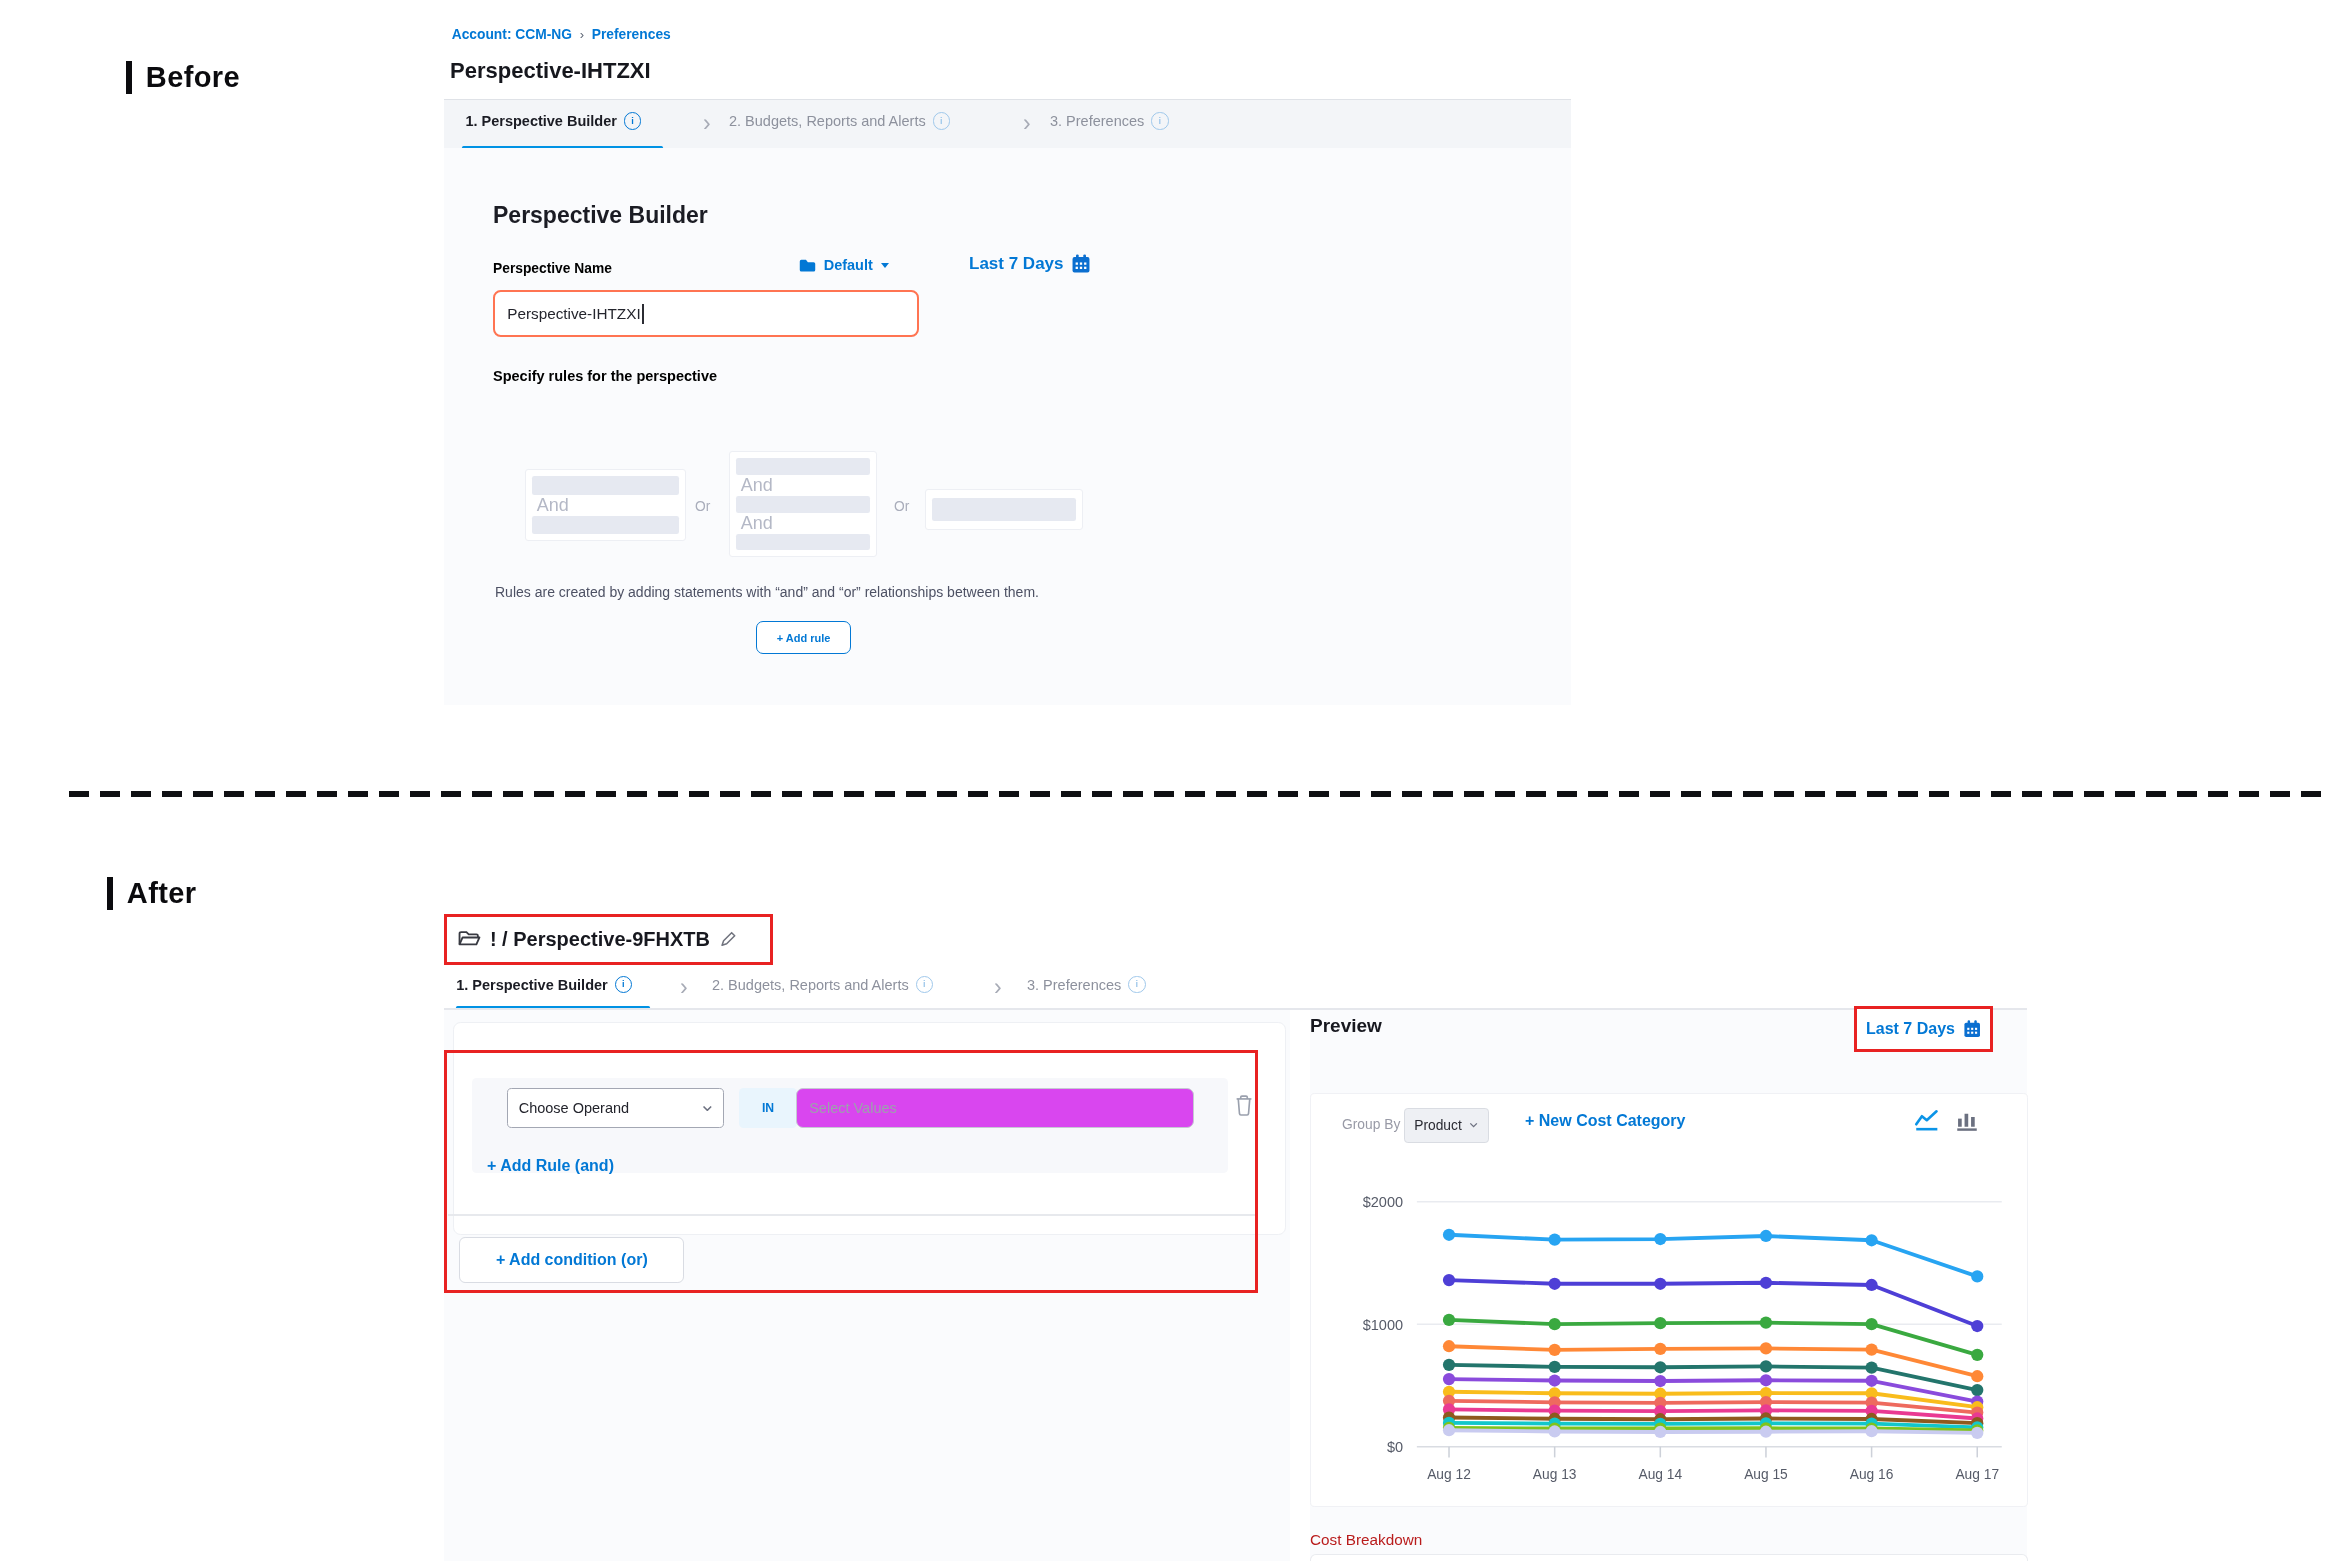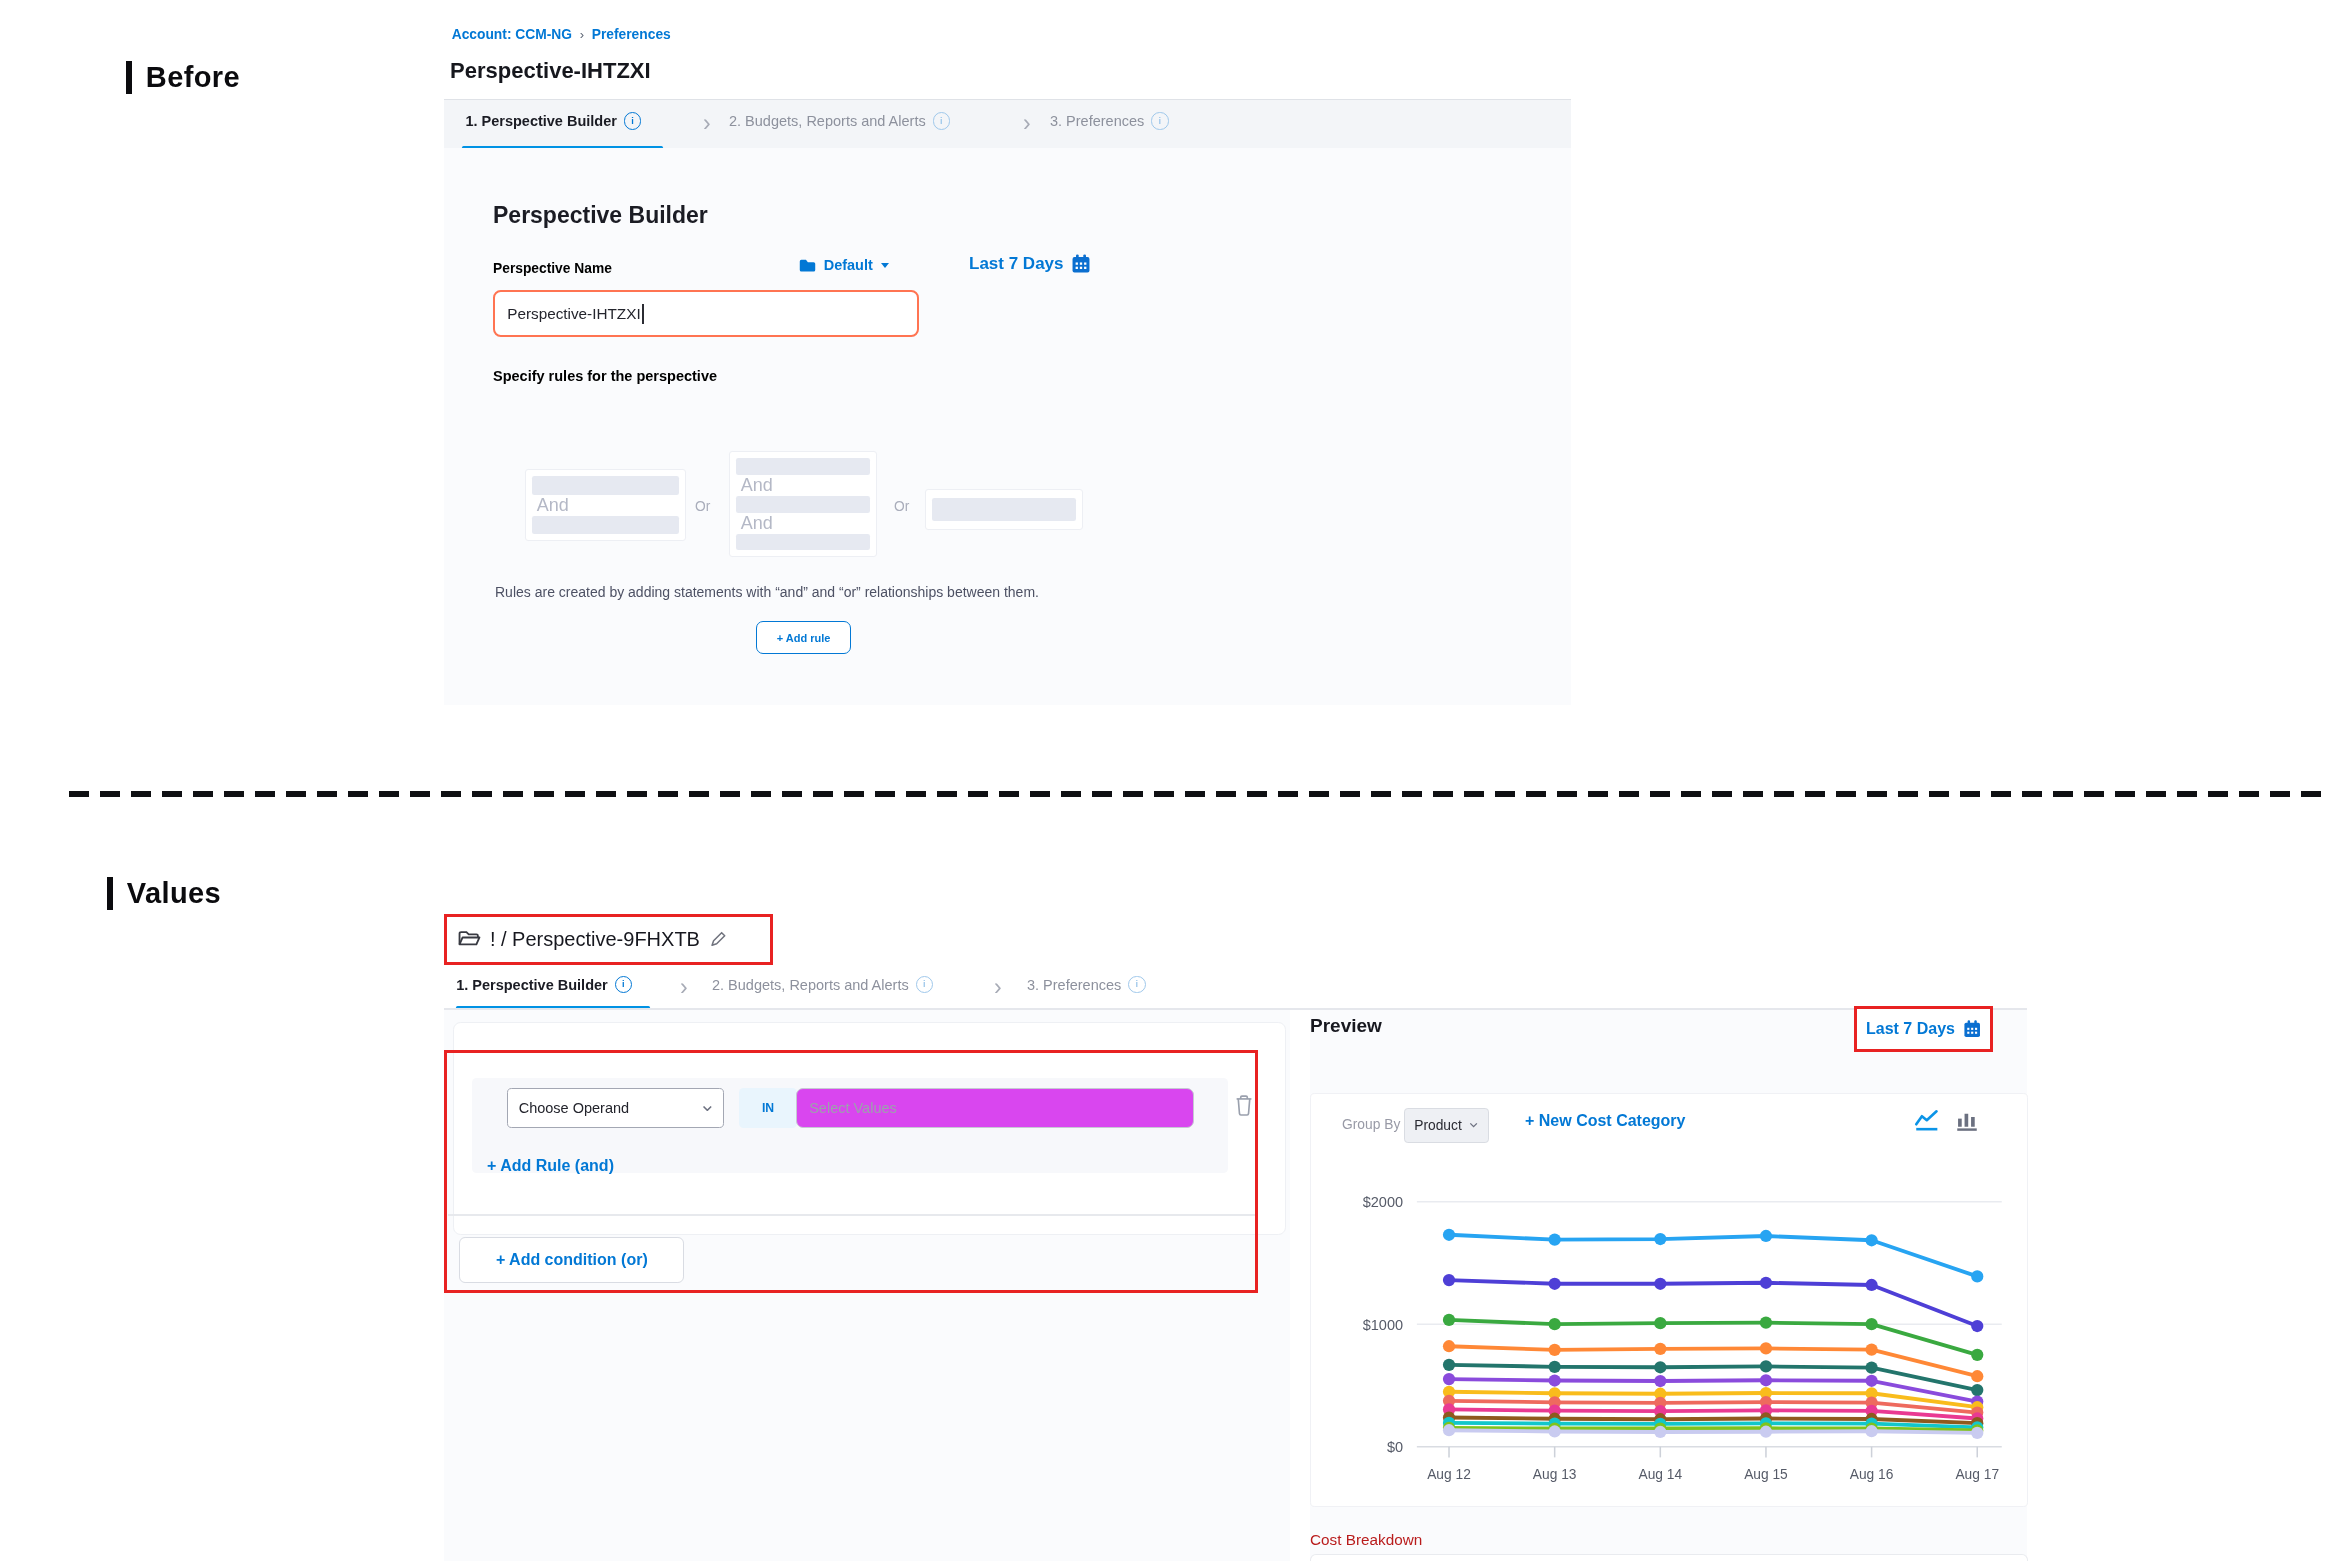--- a/index.html
+++ b/index.html
@@ -177,34 +177,34 @@
       </div>
 
       <div class="abs help-text" style="left:51px;top:436px;">Rules are created by adding statements with “and” and “or” relationships between them.</div>
 
       <div class="abs btn-outline-blue" style="left:312px;top:473px;width:93px;height:31px;">+ Add rule</div>
     </div>
   </div>
 
   <div class="abs dashed" style="left:69px;top:791px;width:2253px;"></div>
 
-  <div class="abs section-label" style="left:107px;top:877px;">Values</div>
+  <div class="abs section-label" style="left:107px;top:877px;">After</div>
 
   <div class="abs" style="left:444px;top:903px;width:1583px;height:658px;">
 
     <div class="abs card-bg" style="left:0;top:106px;width:1583px;height:552px;"></div>
     <div class="abs" style="left:846px;top:106px;width:20px;height:552px;background:#ffffff;"></div>
 
     <div class="abs redbox" style="left:0;top:10.7px;width:329px;height:51px;background:#fff;">
       <div style="display:flex;align-items:center;gap:9.2px;height:100%;padding-left:10.7px;">
         <svg width="23" height="20" viewBox="0 0 30 26">
           <path d="M2 20 V6 q0-2 2-2 h7 l3 3 h10 q2 0 2 2 v2" fill="none" stroke="#383a42" stroke-width="2.4"></path>
           <path d="M2 20 l4-9 h22 l-4 9 z" fill="none" stroke="#383a42" stroke-width="2.4" stroke-linejoin="round"></path>
         </svg>
-        <span style="font-size:20px;font-weight:400;color:#17181f;white-space:nowrap;">! / Perspective-9FHXTB</span>
+        <span style="font-size:20px;font-weight:700;color:#17181f;white-space:nowrap;">! / Perspective-9FHXTB</span>
         <svg width="18.4" height="18.4" viewBox="0 0 24 24">
           <path d="M4 20 l2-6 L16.5 3.5 l4 4 L10 18 l-6 2 z" fill="none" stroke="#70737e" stroke-width="2" stroke-linejoin="round"></path>
         </svg>
       </div>
     </div>
 
     <div class="abs tab" style="left:12.2px;top:73px;">
       <span class="lbl-active">1. Perspective Builder</span>
       <span class="info-ic info-blue">
           <span>i</span>

